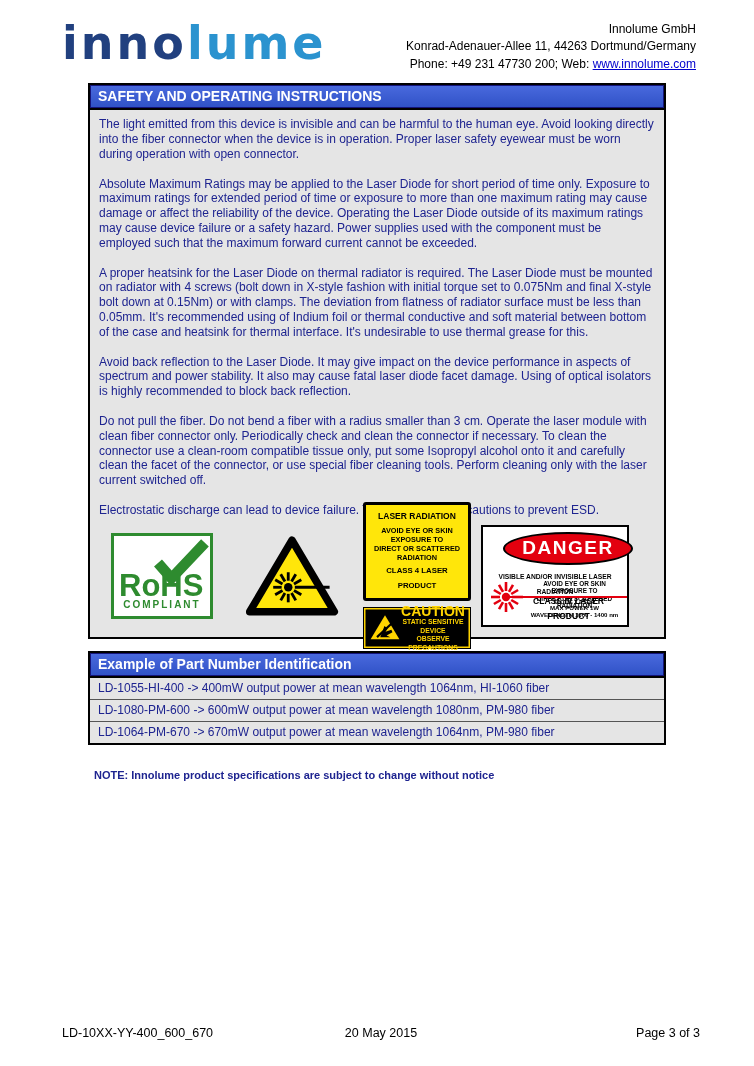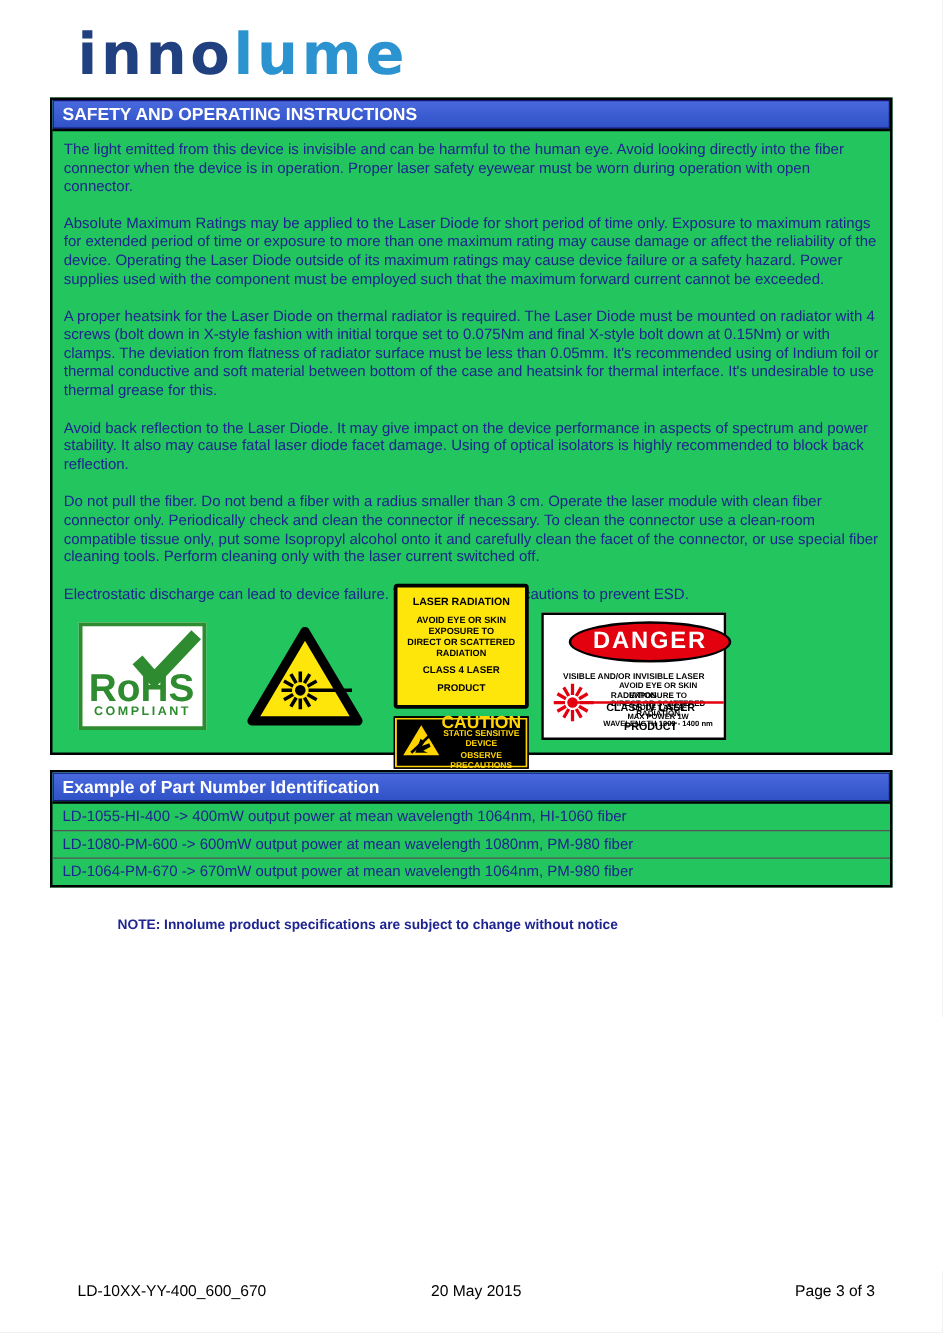--- a/index.html
+++ b/index.html
@@ -12,21 +12,21 @@
   .header { display:flex; justify-content:space-between; align-items:flex-start;
             padding:18px 58px 0 62px;gap:40px; }
   .logo { font-family:"DejaVu Sans", sans-serif; font-weight:800; font-size:46px;
           line-height:50px; letter-spacing:3px; }
   .logo-inno { color:#21407f; }
   .logo-lume { color:#2b93cf; }
   .contact { text-align:right; font-size:12px; line-height:1.45; color:#000; padding-top:3px; }
   .contact a { color:#0000cc; text-decoration:underline; cursor:pointer; }
 
   
-  .box { border:2px solid #000; margin:10px 40px 0; background:#22c55e; }
+  .box { border:2px solid #000; margin:10px 88px 0; background:#e5e5e5; }
   .box-title {
     background:linear-gradient(#4a6ade,#2f51c6); color:#fff; font-weight:bold;
     font-size:14px; padding:3px 8px 4px; border-bottom:2px solid #000;
     box-shadow:inset 0 0 0 1px #14147a;
   }
   .safety-content { padding:7px 9px 4px; color:#1e2490; font-size:12px; line-height:14.8px; }
   .safety-content p { margin:0 0 15px; }
   .safety-content p.last { margin-bottom:5px; }
 
   
@@ -84,20 +84,25 @@
   .footer .left { position:relative; }
 </style>
 </head>
 <body>
 
 <div class="page">
 
   <div class="header">
     <div class="logo">
       <span class="logo-inno">inno</span><span class="logo-lume">lume</span>
+    </div>
+    <div class="contact">
+      <div>Innolume GmbH</div>
+      <div>Konrad-Adenauer-Allee 11, 44263 Dortmund/Germany</div>
+      <div><span>Phone: +49 231 47730 200; Web: </span><a href="#">www.innolume.com</a></div>
     </div>
   </div>
 
   <div class="box">
     <div class="box-title">SAFETY AND OPERATING INSTRUCTIONS</div>
     <div class="safety-content">
       <p>The light emitted from this device is invisible and can be harmful to the human eye. Avoid looking directly into the fiber connector when the device is in operation. Proper laser safety eyewear must be worn during operation with open connector.</p>
       <p>Absolute Maximum Ratings may be applied to the Laser Diode for short period of time only. Exposure to maximum ratings for extended period of time or exposure to more than one maximum rating may cause damage or affect the reliability of the device. Operating the Laser Diode outside of its maximum ratings may cause device failure or a safety hazard. Power supplies used with the component must be employed such that the maximum forward current cannot be exceeded.</p>
       <p>A proper heatsink for the Laser Diode on thermal radiator is required. The Laser Diode must be mounted on radiator with 4 screws (bolt down in X-style fashion with initial torque set to 0.075Nm and final X-style bolt down at 0.15Nm) or with clamps. The deviation from flatness of radiator surface must be less than 0.05mm. It's recommended using of Indium foil or thermal conductive and soft material between bottom of the case and heatsink for thermal interface. It's undesirable to use thermal grease for this.</p>
       <p>Avoid back reflection to the Laser Diode. It may give impact on the device performance in aspects of spectrum and power stability. It also may cause fatal laser diode facet damage. Using of optical isolators is highly recommended to block back reflection.</p>

